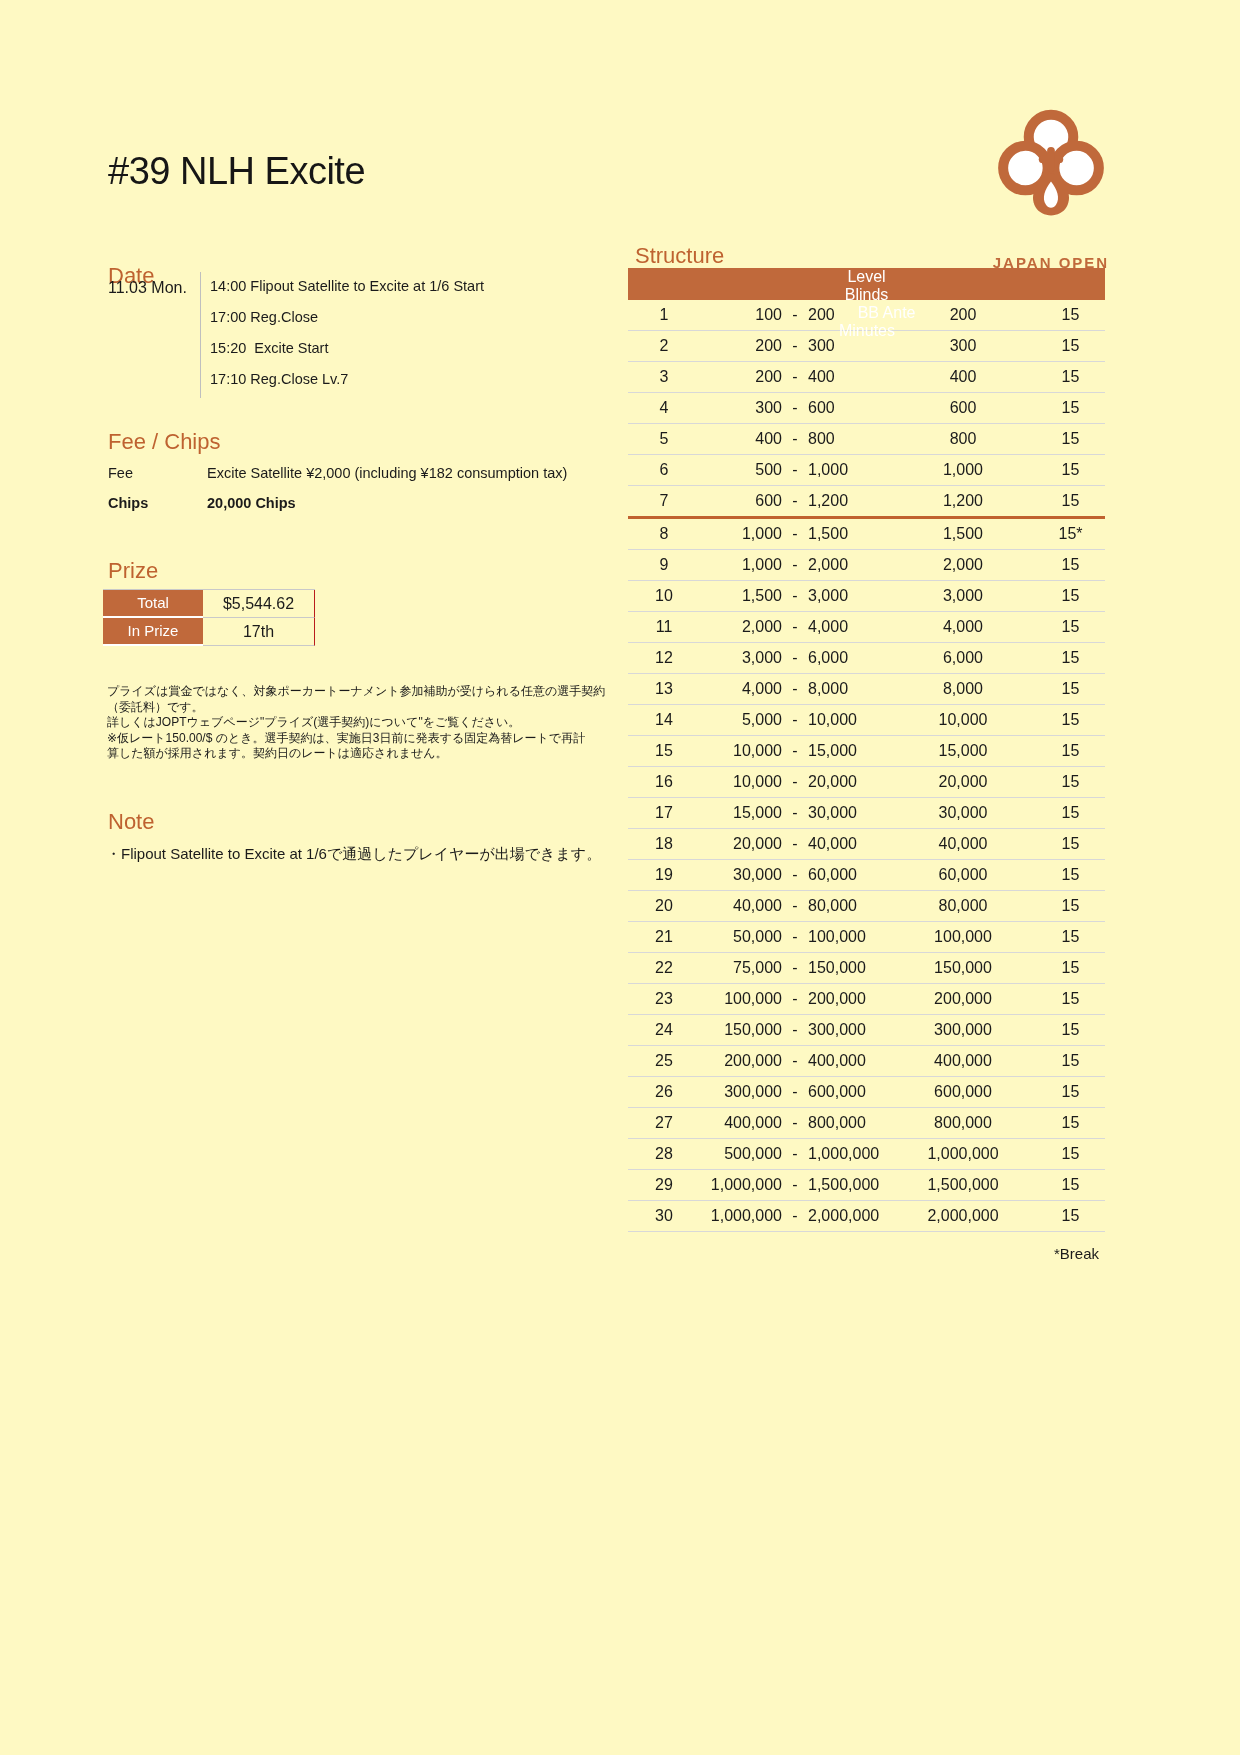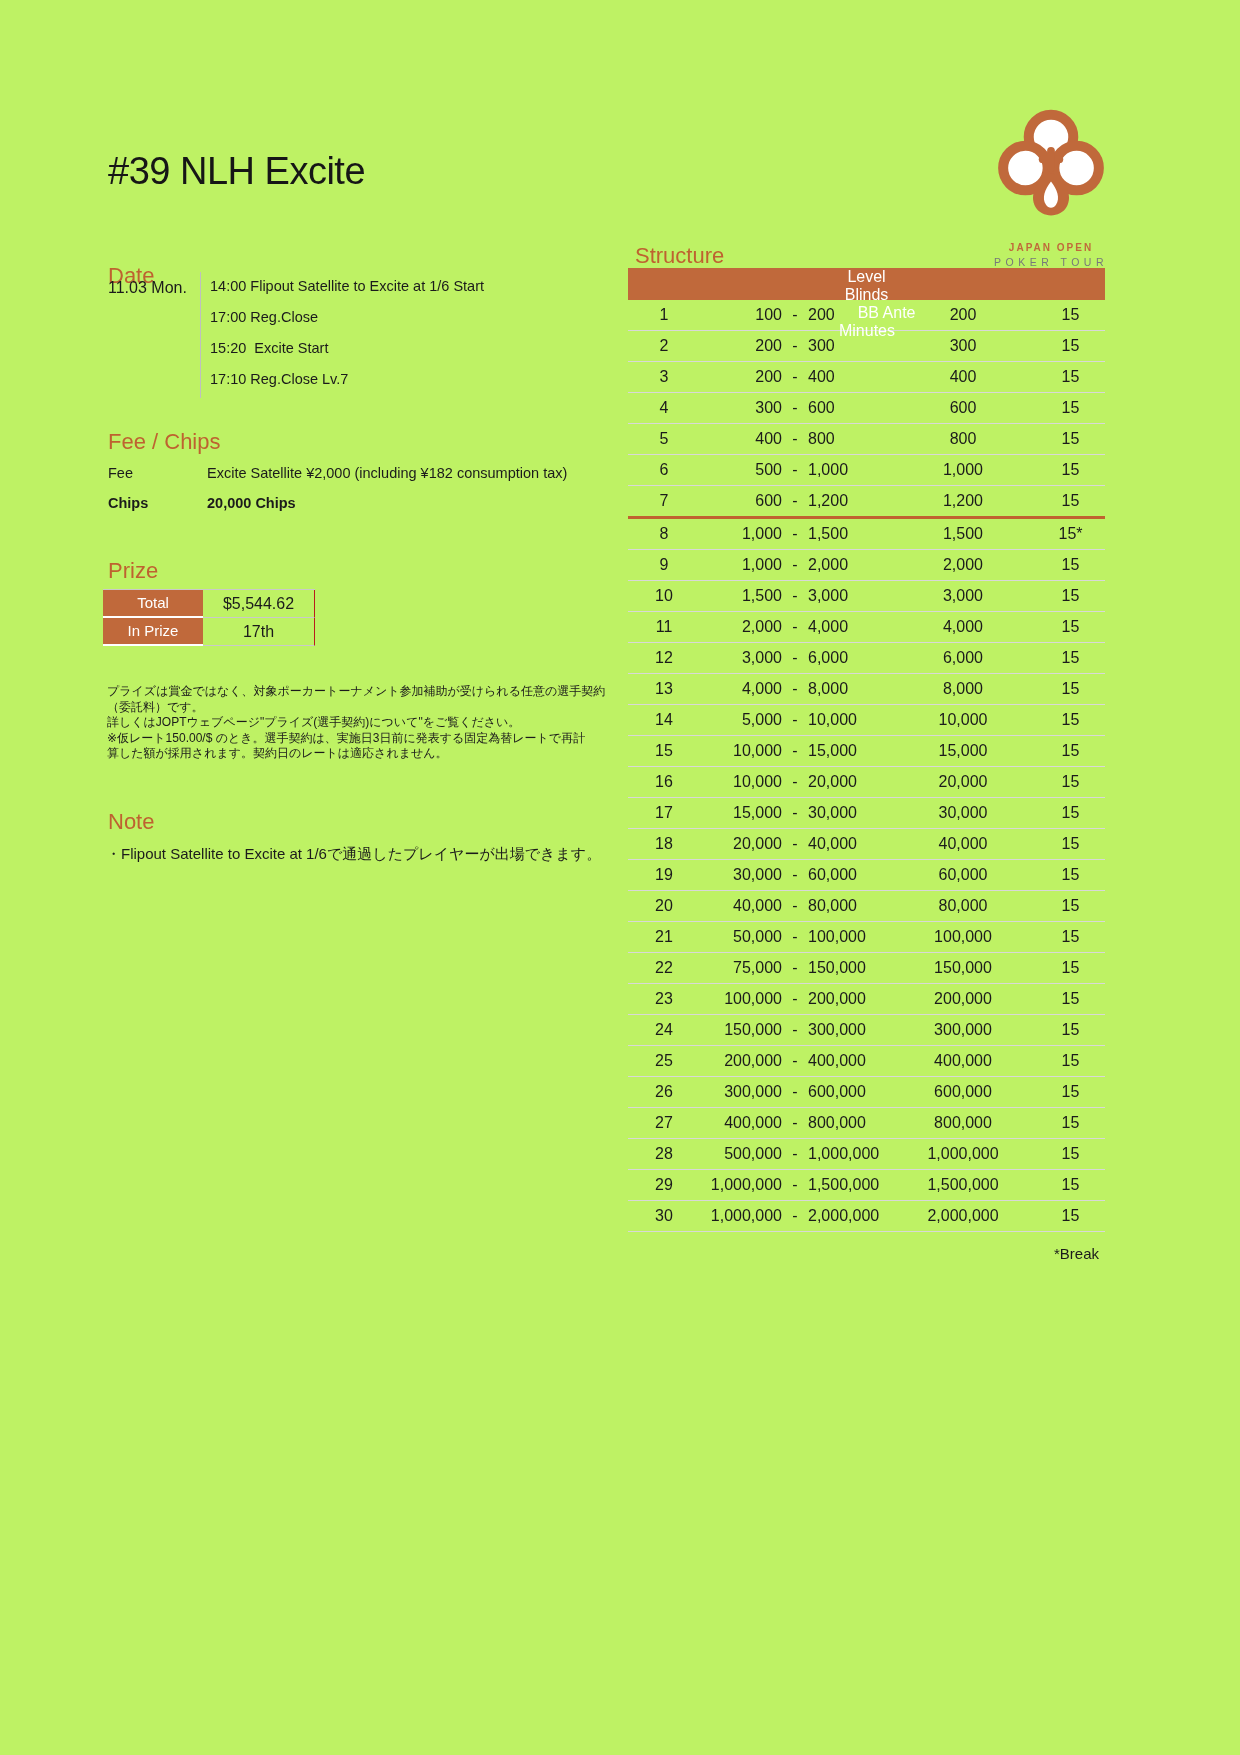--- a/index.html
+++ b/index.html
@@ -1,17 +1,17 @@
 <!DOCTYPE html>
 <html><head>
 <meta charset="utf-8">
 <style>
   html,body { margin:0; padding:0; background:#fff; }
   .page {
-    position:relative; width:1240px; height:1755px; background:#bef264;
+    position:relative; width:1240px; height:1755px; background:#fef9c3;
     font-family:"Liberation Sans","DejaVu Sans",sans-serif; color:#1b1b1b;
     overflow:hidden;
   }
   .abs { position:absolute; }
   .page-title { left:108px; top:150px; font-size:38px; letter-spacing:-0.5px; color:#161616; }
   .h-orange { color:#be6230; font-size:22px; }
   .h-date { left:108px; top:243px;margin-top:20px; }
   .h-fee { left:108px; top:429px; }
   .h-prize { left:108px; top:558px; }
   .h-note { left:108px; top:809px; }
@@ -58,21 +58,21 @@
   .srow { display:flex; height:30px; align-items:center; border-bottom:1px solid #d8d8d8; }
   .srow.reg-close { border-bottom:3px solid #c0622f; }
   .srow .c-blinds { display:flex; }
   .srow .sb { flex:1; text-align:right; }
   .srow .dash { width:26px; text-align:center; flex:none; }
   .srow .bb { flex:1; text-align:left; }
   .break-note { left:628px; top:1245px; width:471px; text-align:right; font-size:15px; }
 
   
   .logo { left:975px; top:108px; width:152px; text-align:center; }
-  .logo-line1 { font-size:10px; font-weight:bold; letter-spacing:2px; color:#c0693b; margin-top:2px; }
+  .logo-line1 { font-size:15px; font-weight:bold; letter-spacing:2px; color:#c0693b; margin-top:14px; }
   .logo-line2 { font-size:10.5px; letter-spacing:4.5px; color:#77787b; margin-top:3px; }
 </style>
 </head>
 <body>
 
 <div class="page">
 
   <div class="abs page-title">#39 NLH Excite</div>
 
   <div class="abs logo">

